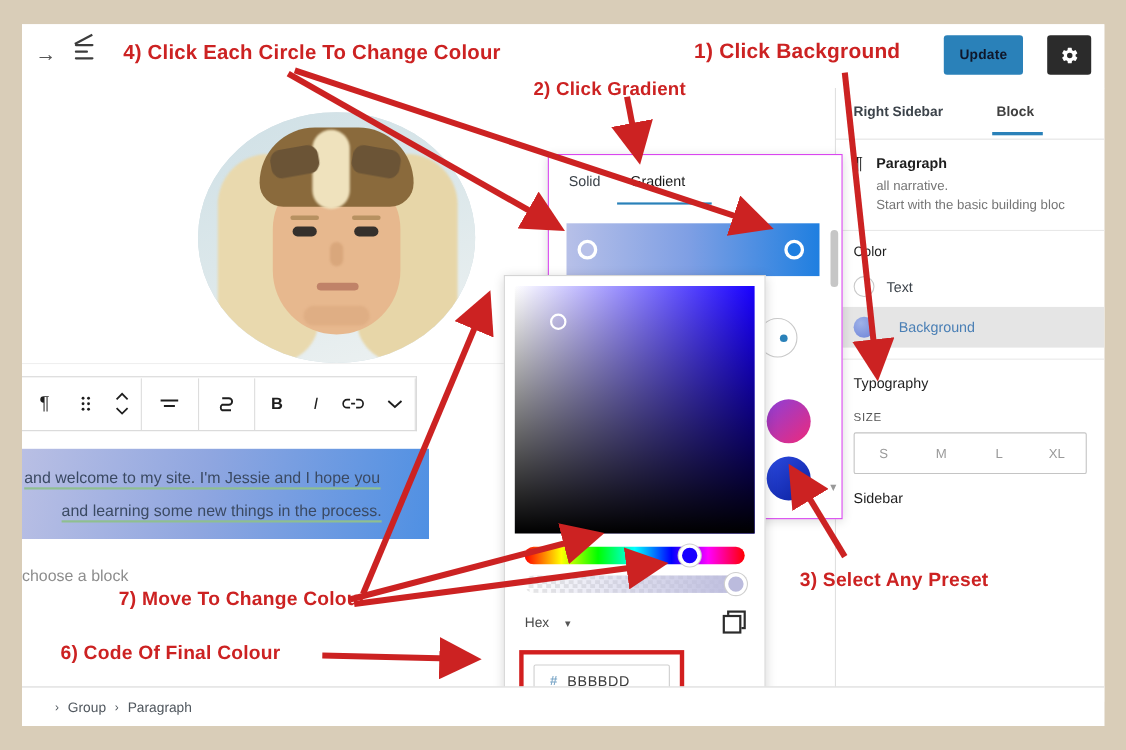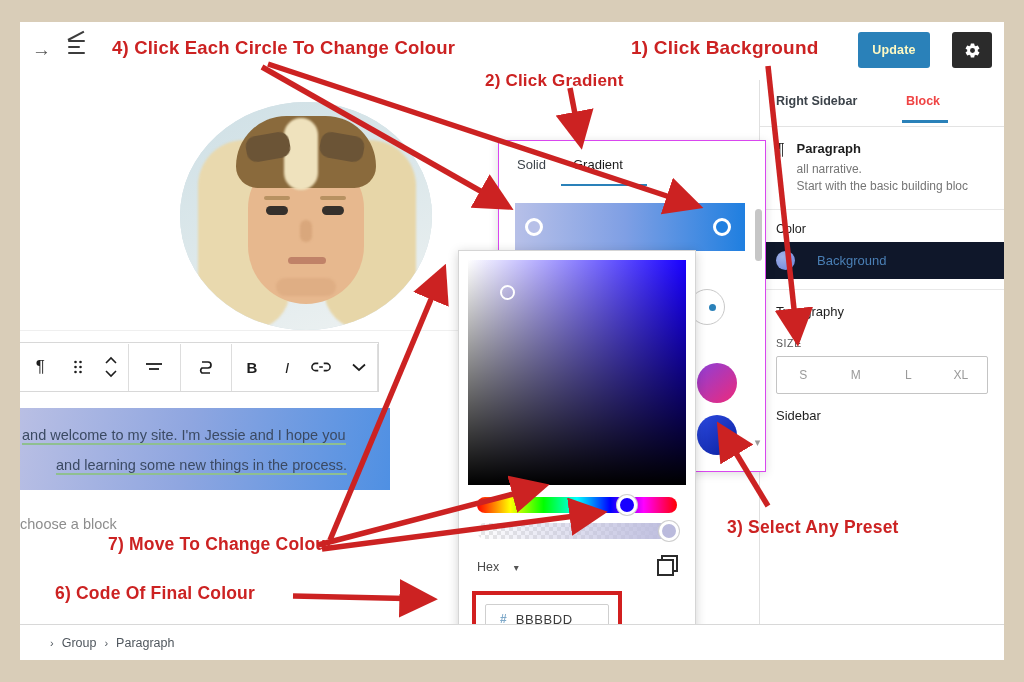--- a/index.html
+++ b/index.html
@@ -25,21 +25,21 @@
   }
   .ic-redo{left:12px;}
   .ic-list{left:48px;}
   .ic-list .bar{display:block;height:2px;background:#3c3c3c;border-radius:1px;margin-bottom:4px;}
   .ic-list .b1{width:17px;}
   .ic-list .b2{width:12px;}
   .ic-list .b3{width:17px;}
   .ic-list .slash{position:absolute;left:0;top:-1px;width:18px;height:2px;background:#3c3c3c;transform:rotate(-28deg);transform-origin:left center;}
   .update-btn{
     position:absolute;right:74px;top:10px;width:72px;height:36px;
-    background:#2a81b9;color:#fef9c3;border:none;border-radius:3px;
+    background:#2a81b9;color:#0f172a;border:none;border-radius:3px;
     font-size:12.5px;font-weight:bold;font-family:"Liberation Sans",sans-serif;
     cursor:pointer;letter-spacing:.2px;
   }
   .gear-btn{
     position:absolute;right:12px;top:10px;width:40px;height:36px;
     background:#2b2b2b;border-radius:3px;color:#fff;
     display:flex;align-items:center;justify-content:center;cursor:pointer;
   }
 
   
@@ -100,34 +100,34 @@
   
   .sidebar{
     position:absolute;right:0;top:58px;width:244px;height:558px;
     background:#ffffff;border-left:1px solid #e0e0e0;
   }
   .sb-tabs{height:46px;border-bottom:1px solid #e3e3e3;position:relative;}
   .sb-tab{
     position:absolute;top:14px;font-size:12.5px;font-weight:bold;color:#3c434a;cursor:pointer;
   }
   .sb-tab.t1{left:16px;}
-  .sb-tab.t2{left:146px;color:#ef4444;}
+  .sb-tab.t2{left:146px;color:#404040;}
   .sb-tab.t2:after{
     content:"";position:absolute;left:-4px;bottom:-15px;width:46px;height:3px;background:#2a81b9;
   }
   .sb-sec{padding:14px 16px;border-bottom:1px solid #e8e8e8;position:relative;}
   .blockinfo{display:flex;gap:12px;}
   .pilcrow{font-size:16px;color:#1e1e1e;line-height:1.1;}
   .bi-title{font-size:13px;font-weight:bold;color:#1e1e1e;margin-bottom:5px;}
   .bi-desc{font-size:12px;color:#757575;line-height:17px;white-space:nowrap;}
   .sec-label{font-size:12.5px;color:#1e1e1e;padding:12px 16px 6px 16px;}
   .color-row{
     display:flex;align-items:center;gap:11px;padding:9px 16px;cursor:pointer;
   }
-  .color-row.selected{background:#0f172a;gap:22px;}
+  .color-row.selected{background:#e5e5e5;gap:22px;}
   .dot{width:19px;height:19px;border-radius:50%;box-sizing:border-box;}
   .dot.empty{border:1px solid #c9c9c9;background:#fff;}
   .dot.bg{background:radial-gradient(circle at 35% 30%,#9fb2e8,#6c82d8);}
   .cr-label{font-size:13px;color:#3c434a;}
   .cr-label.link{color:#4a7fb5;}
   .typo{padding:14px 16px 0 16px;border-top:1px solid #e8e8e8;margin-top:10px;}
   .typo-title{font-size:13px;color:#1e1e1e;margin-bottom:18px;}
   .size-label{font-size:10.5px;letter-spacing:.6px;color:#555;margin-bottom:7px;}
   .size-ctrl{
     height:36px;border:1px solid #c4c4c4;border-radius:2px;display:flex;align-items:center;
@@ -361,20 +361,24 @@
         <div>
           <div class="bi-title">Paragraph</div>
           <div class="bi-desc">all narrative.</div>
           <div class="bi-desc">Start with the basic building bloc</div>
         </div>
       </div>
     </div>
 
     <div class="sec-label">Color</div>
 
+    <div class="color-row">
+      <span class="dot empty"></span>
+      <span class="cr-label">Text</span>
+    </div>
     <div class="color-row selected">
       <span class="dot bg"></span>
       <span class="cr-label link">Background</span>
     </div>
 
     <div class="typo">
       <div class="typo-title">Typography</div>
       <div class="size-label">SIZE</div>
       <div class="size-ctrl">
         <div class="size-opt">S</div>

